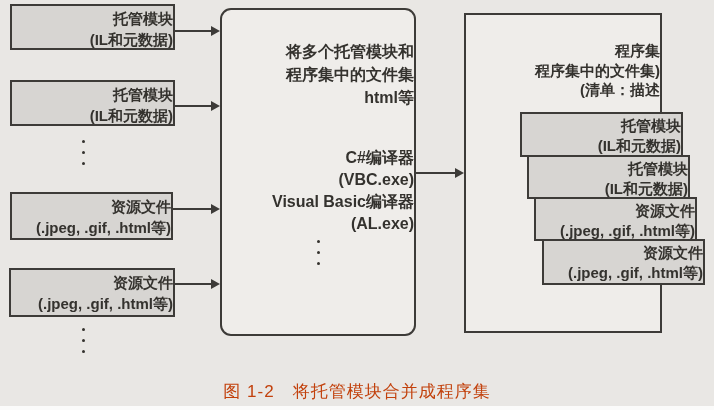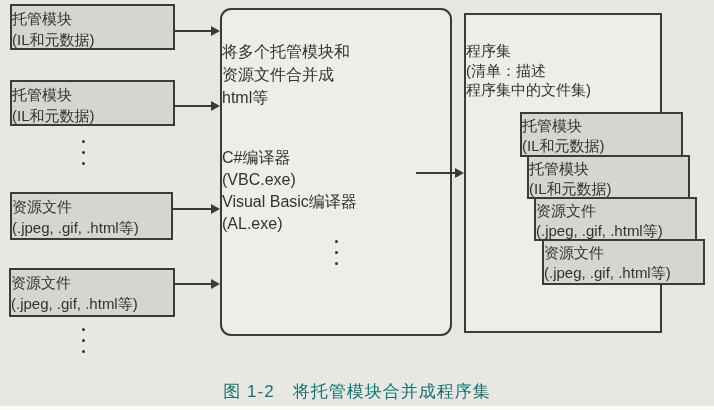--- a/index.html
+++ b/index.html
@@ -11,21 +11,22 @@
     position:relative;
     width:714px;height:410px;
     background:var(--page-bg,#e9e7e4);
     overflow:hidden;
     color:var(--text,#34322e);
   }
   .box{
     position:absolute;
     box-sizing:border-box;
     border:2px solid var(--border,#3d3b38);
-    text-align:left;
+    text-align:right;
+    font-weight:bold;
   }
   .gray-box{
     background:var(--box-fill,#d7d5d2);
     padding-top:2px;
   }
   .gray-box .box-line{
     font-size:15px;
     line-height:21px;
     white-space:nowrap;
   }
@@ -34,21 +35,21 @@
     padding-top:2px;
   }
   .stack-box .box-line{
     font-size:15px;
     line-height:20px;
     white-space:nowrap;
   }
   .tool-box{
     background:var(--panel-bg,#efedea);
     border-radius:11px;
-    left:220px;top:8px;width:232px;height:328px;
+    left:220px;top:8px;width:196px;height:328px;
   }
   .tool-desc{
     margin-top:30px;
     font-size:16px;
     line-height:23px;
   }
   .tool-list{
     margin-top:38px;
     font-size:16px;
     line-height:22px;
@@ -94,21 +95,21 @@
     width:3px;height:3px;
     border-radius:50%;
     background:var(--text,#34322e);
   }
   .caption{
     position:absolute;
     left:0;right:0;top:380px;
     text-align:center;
     font-size:17px;
     letter-spacing:1px;
-    color:#0f766e;
+    color:#c2410c;
   }
   .bottom-strip{
     position:absolute;
     left:0;right:0;top:406px;height:4px;
     background:#fbfbfa;
   }
 </style>
 </head>
 <body>
 
@@ -159,21 +160,21 @@
     <div class="arrow-head"></div>
   </div>
   <div class="arrow" style="left:175px;top:279px;width:45px">
     <div class="arrow-line"></div>
     <div class="arrow-head"></div>
   </div>
 
   <div class="box tool-box">
     <div class="tool-desc">
       <div>将多个托管模块和</div>
-      <div>资源文件合并成</div>
+      <div>程序集中的文件集</div>
       <div>html等</div>
     </div>
     <div class="tool-list">
       <div>C#编译器</div>
       <div>(VBC.exe)</div>
       <div>Visual Basic编译器</div>
       <div>(AL.exe)</div>
     </div>
     <div class="vdots inline">
       <span class="dot"></span>
@@ -182,22 +183,22 @@
     </div>
   </div>
 
   <div class="arrow" style="left:416px;top:168px;width:48px">
     <div class="arrow-line"></div>
     <div class="arrow-head"></div>
   </div>
 
   <div class="box assembly-box">
     <div class="asm-line">程序集</div>
+    <div class="asm-line">程序集中的文件集)</div>
     <div class="asm-line">(清单：描述</div>
-    <div class="asm-line">程序集中的文件集)</div>
   </div>
 
   <div class="box stack-box" style="left:520px;top:112px;width:163px;height:45px;z-index:2">
     <div class="box-line">托管模块</div>
     <div class="box-line">(IL和元数据)</div>
   </div>
   <div class="box stack-box" style="left:527px;top:155px;width:163px;height:44px;z-index:3">
     <div class="box-line">托管模块</div>
     <div class="box-line">(IL和元数据)</div>
   </div>

